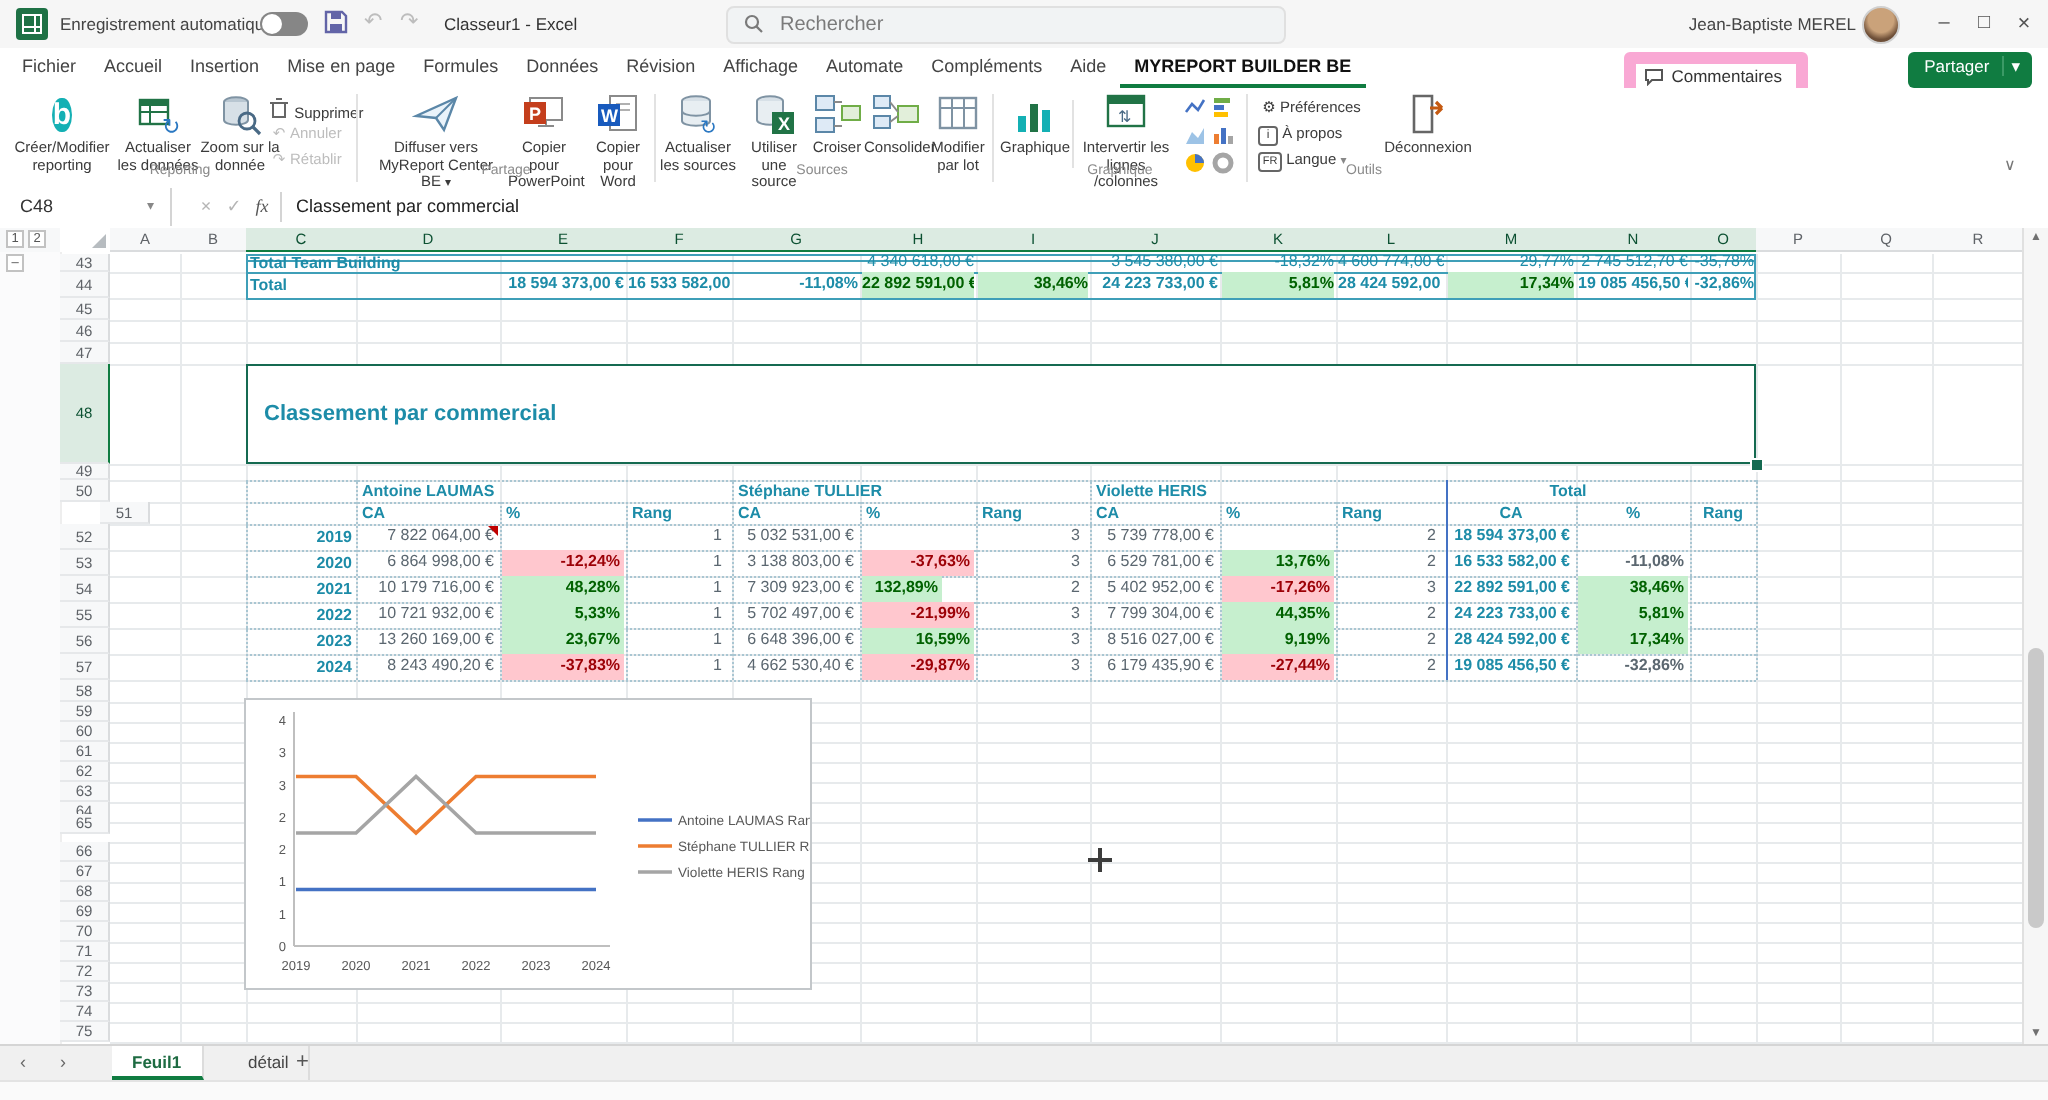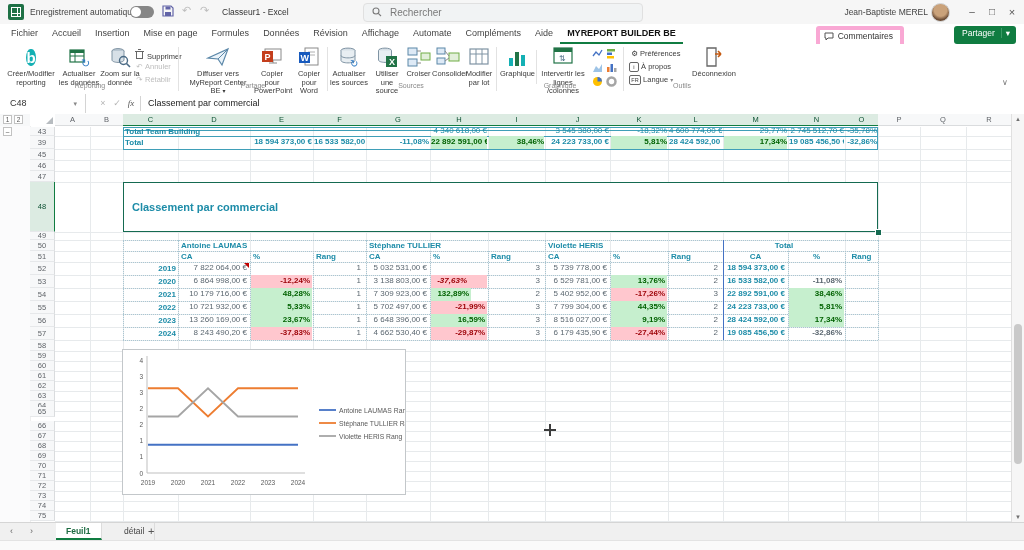--- a/index.html
+++ b/index.html
@@ -22,21 +22,21 @@
   #user-name{position:absolute;right:96px;top:7px;font-size:8.5px;color:#444;}
   #avatar{position:absolute;right:74px;top:3px;width:17px;height:17px;border-radius:50%;
      background:radial-gradient(circle at 50% 35%,#caa27a 0 45%,#6e4f38 70%);border:1px solid #d0d0d0;}
   .win-btn{position:absolute;top:4px;width:16px;height:16px;text-align:center;line-height:16px;font-size:10px;color:#555;}
 
   
   #menubar{position:absolute;left:0;top:24px;width:1024px;height:20px;background:#fff;}
   #menu-tabs{position:absolute;left:4px;top:0;height:20px;display:flex;}
   .mtab{padding:4px 7px 0 7px;font-size:9px;color:#444;}
   .mtab.active{font-weight:bold;color:#111;border-bottom:2px solid #107c41;padding-bottom:2px;}
-  #comments-btn{position:absolute;right:120px;top:2px;height:14px;border:4px solid #f9a8d4;border-radius:3px;
+  #comments-btn{position:absolute;right:120px;top:2px;height:14px;border:6px solid #f9a8d4;border-radius:3px;
      padding:1px 7px 0 18px;font-size:8.5px;color:#333;background:#fff;}
   #comments-btn svg{position:absolute;left:4px;top:2px;}
   #share-btn{position:absolute;right:8px;top:2px;height:16px;background:#107c41;border-radius:3px;color:#fff;
      font-size:8.5px;padding:2px 6px 0 8px;}
   #share-btn .caretbox{display:inline-block;border-left:1px solid #3b9a66;margin-left:6px;padding-left:4px;}
 
   
   #ribbon{position:absolute;left:0;top:44px;width:1024px;height:50px;background:#fff;border-bottom:1px solid #d6d6d6;}
   .rsep{position:absolute;top:3px;width:1px;height:44px;background:#e2e2e2;}
   .rbtn{position:absolute;top:2px;text-align:center;font-size:7.5px;line-height:8.5px;color:#3b3b3b;}
@@ -420,28 +420,28 @@
       <div class="colhead sel" style="left: 723px; width: 66px;">M</div>
       <div class="colhead sel" style="left: 788px; width: 58px;">N</div>
       <div class="colhead sel" style="left: 845px; width: 34px;">O</div>
       <div class="colhead" style="left: 878px; width: 43px;">P</div>
       <div class="colhead" style="left: 920px; width: 47px;">Q</div>
       <div class="colhead" style="left: 966px; width: 47px;">R</div>
       <div class="obox" style="left: 3px; top: 1px;">1</div>
       <div class="obox" style="left: 14px; top: 1px;">2</div>
       <div class="abs" style="left: 46px; top: 3px; width: 0px; height: 0px; border-left: 7px solid transparent; border-bottom: 7px solid rgb(183, 188, 192);"></div>
       <div class="rownum" style="top: 13px; height: 9px; line-height: 9px;">43</div>
-      <div class="rownum" style="top: 22px; height: 13px; line-height: 13px;">39</div>
+      <div class="rownum" style="top: 22px; height: 13px; line-height: 13px;">44</div>
       <div class="rownum" style="top: 35px; height: 11px; line-height: 11px;">45</div>
       <div class="rownum" style="top: 46px; height: 11px; line-height: 11px;">46</div>
       <div class="rownum" style="top: 57px; height: 11px; line-height: 11px;">47</div>
       <div class="rownum sel" style="top: 68px; height: 50px; line-height: 50px;">48</div>
       <div class="rownum" style="top: 118px; height: 8px; line-height: 8px;">49</div>
       <div class="rownum" style="top: 126px; height: 11px; line-height: 11px;">50</div>
-      <div class="rownum" style="top: 137px; height: 11px; line-height: 11px;">51</div>
+      <div class="rownum" style="top: 137px; height: 11px; line-height: 11px; margin-left: 20px;">51</div>
       <div class="rownum" style="top: 148px; height: 13px; line-height: 13px;">52</div>
       <div class="rownum" style="top: 161px; height: 13px; line-height: 13px;">53</div>
       <div class="rownum" style="top: 174px; height: 13px; line-height: 13px;">54</div>
       <div class="rownum" style="top: 187px; height: 13px; line-height: 13px;">55</div>
       <div class="rownum" style="top: 200px; height: 13px; line-height: 13px;">56</div>
       <div class="rownum" style="top: 213px; height: 13px; line-height: 13px;">57</div>
       <div class="rownum" style="top: 226px; height: 11px; line-height: 11px;">58</div>
       <div class="rownum" style="top: 237px; height: 10px; line-height: 10px;">59</div>
       <div class="rownum" style="top: 247px; height: 10px; line-height: 10px;">60</div>
       <div class="rownum" style="top: 257px; height: 10px; line-height: 10px;">61</div>
@@ -534,21 +534,21 @@
       <div class="cell right " style="left: 367px; width: 62px; top: 148px; height: 13px; line-height: 12px; padding-right: 2px;">5 032 531,00 €</div>
       <div class="cell right" style="left: 489px; width: 55px; top: 148px; height: 13px; line-height: 12px; padding-right: 4px;">3</div>
       <div class="cell right " style="left: 546px; width: 63px; top: 148px; height: 13px; line-height: 12px; padding-right: 2px;">5 739 778,00 €</div>
       <div class="cell right" style="left: 669px; width: 53px; top: 148px; height: 13px; line-height: 12px; padding-right: 4px;">2</div>
       <div class="cell right teal bold" style="left: 724px; width: 63px; top: 148px; height: 13px; line-height: 12px; padding-right: 2px;">18 594 373,00 €</div>
       <div class="cell teal bold right" style="left: 123px; top: 161px; width: 53px; height: 13px; line-height: 13px;">2020</div>
       <div class="cell right " style="left: 179px; width: 70px; top: 161px; height: 13px; line-height: 12px; padding-right: 2px;">6 864 998,00 €</div>
       <div class="cell right bold neg" style="left: 251px; width: 61px; top: 161px; height: 13px; line-height: 12px; padding-right: 2px;">-12,24%</div>
       <div class="cell right" style="left: 314px; width: 51px; top: 161px; height: 13px; line-height: 12px; padding-right: 4px;">1</div>
       <div class="cell right " style="left: 367px; width: 62px; top: 161px; height: 13px; line-height: 12px; padding-right: 2px;">3 138 803,00 €</div>
-      <div class="cell right bold neg" style="left: 431px; width: 56px; top: 161px; height: 13px; line-height: 12px; padding-right: 20px; font-style: italic;">-37,63%</div>
+      <div class="cell right bold neg" style="left: 431px; width: 56px; top: 161px; height: 13px; line-height: 12px; padding-right: 2px;">-37,63%</div>
       <div class="cell right" style="left: 489px; width: 55px; top: 161px; height: 13px; line-height: 12px; padding-right: 4px;">3</div>
       <div class="cell right " style="left: 546px; width: 63px; top: 161px; height: 13px; line-height: 12px; padding-right: 2px;">6 529 781,00 €</div>
       <div class="cell right bold pos" style="left: 611px; width: 56px; top: 161px; height: 13px; line-height: 12px; padding-right: 2px;">13,76%</div>
       <div class="cell right" style="left: 669px; width: 53px; top: 161px; height: 13px; line-height: 12px; padding-right: 4px;">2</div>
       <div class="cell right teal bold" style="left: 724px; width: 63px; top: 161px; height: 13px; line-height: 12px; padding-right: 2px;">16 533 582,00 €</div>
       <div class="cell right bold " style="left: 789px; width: 55px; top: 161px; height: 13px; line-height: 12px; padding-right: 2px;">-11,08%</div>
       <div class="cell teal bold right" style="left: 123px; top: 174px; width: 53px; height: 13px; line-height: 13px;">2021</div>
       <div class="cell right " style="left: 179px; width: 70px; top: 174px; height: 13px; line-height: 12px; padding-right: 2px;">10 179 716,00 €</div>
       <div class="cell right bold pos" style="left: 251px; width: 61px; top: 174px; height: 13px; line-height: 12px; padding-right: 2px;">48,28%</div>
       <div class="cell right" style="left: 314px; width: 51px; top: 174px; height: 13px; line-height: 12px; padding-right: 4px;">1</div>

